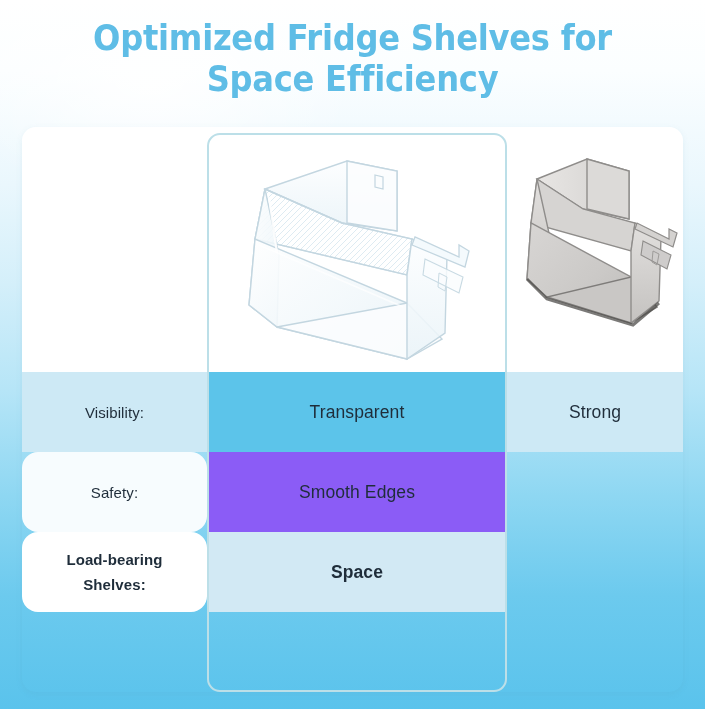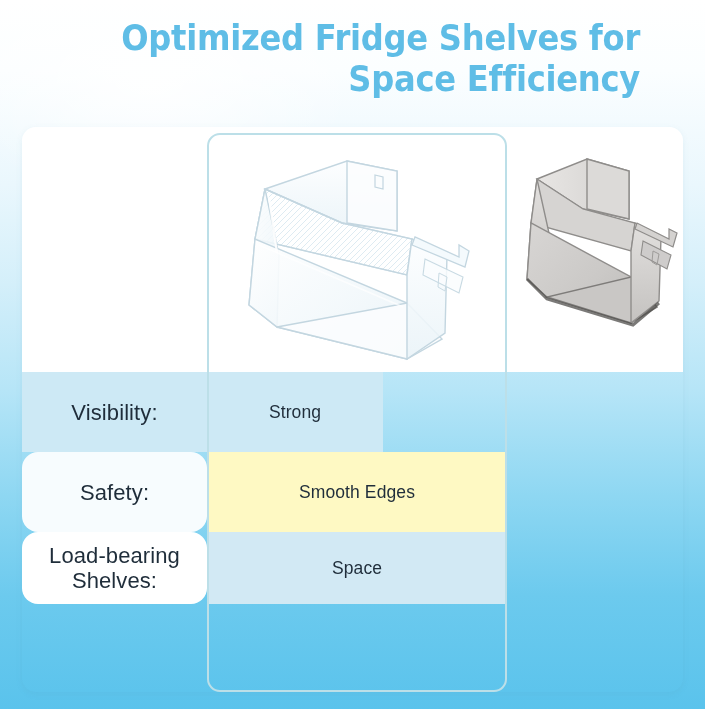--- a/index.html
+++ b/index.html
@@ -24,21 +24,21 @@
                 #6ccaee 84%,
                 #5ac3ec 100%);
   }
 
   
   .title-block {
     position: absolute;
     left: 0;
     top: 18px;
     width: 705px;
-    text-align: right;
+    text-align: center;
     padding: 0 40px;
   }
   .title-line {
     display: block;
     font-family: "DejaVu Sans", sans-serif;
     font-weight: 700;
     font-size: 35px;
     line-height: 41px;
     letter-spacing: -0.3px;
     color: #5fbde6;
@@ -91,43 +91,43 @@
     border-radius: 13px;
     pointer-events: none;
     z-index: 5;
   }
 
   
   .data-row {
     display: flex;
     height: 80px;
   }
-  .data-row:last-child { height: 72px; }
+  .data-row:last-child { height: 80px; font-weight: bold; }
 
   .row-a .col-label,
   .row-a .col-other { background: #cde9f5; }
   .row-a .col-main  { background: #5cc4ea; }
 
   .row-b .col-label,
   .row-b .col-other { background: #f7fcfe; border-radius: 16px; }
-  .row-b .col-main  { background: #fef9c3; }
+  .row-b .col-main  { background: #8b5cf6; }
 
   .data-row:last-child .col-label,
   .data-row:last-child .col-other { background: #ffffff; }
   .data-row:last-child .col-main  { background: #d2e9f4; }
 
   .cell-text {
     font-size: 17.5px;
     line-height: 25px;
     color: #1f2d3a;
     letter-spacing: 0.1px;
     padding: 0 8px;
     font-family: "Liberation Sans", "DejaVu Sans", sans-serif;
   }
-  .cell-text.label-text { font-size: 22px; }
+  .cell-text.label-text { font-size: 15px; }
 
   
   .product-art { width: 100%; height: 100%; display:block; }
 
   
   .bg-glow {
     position: absolute;
     left: -60px; top: -40px;
     width: 420px; height: 240px;
     background: radial-gradient(ellipse at center, rgba(255,255,255,0.9), rgba(255,255,255,0) 70%);
@@ -232,20 +232,23 @@
 
         <path d="M20 152 L40 172 L126 198 L152 176" fill="none" stroke="#4f4d4b" stroke-width="3" opacity="0.75"></path>
       </svg>
     </div>
   </div>
 
   <div class="data-row row-a">
     <div class="cell col-label">
       <span class="cell-text label-text">Visibility:</span>
     </div>
+    <div class="cell col-main">
+      <span class="cell-text">Transparent</span>
+    </div>
     <div class="cell col-other">
       <span class="cell-text">Strong</span>
     </div>
   </div>
 
   <div class="data-row row-b">
     <div class="cell col-label">
       <span class="cell-text label-text">Safety:</span>
     </div>
     <div class="cell col-main">

